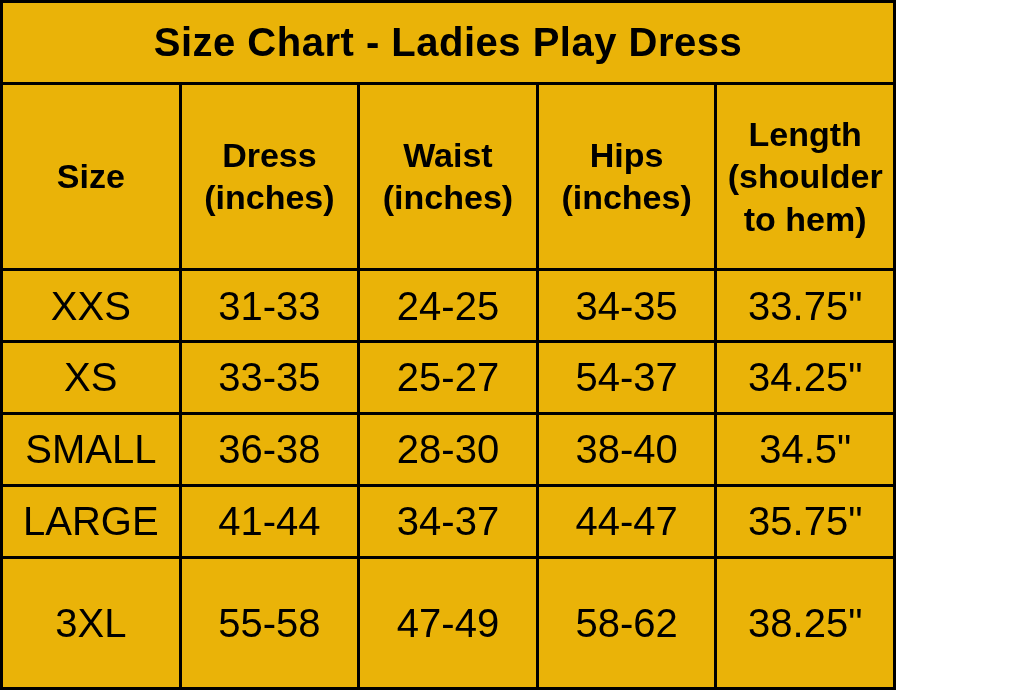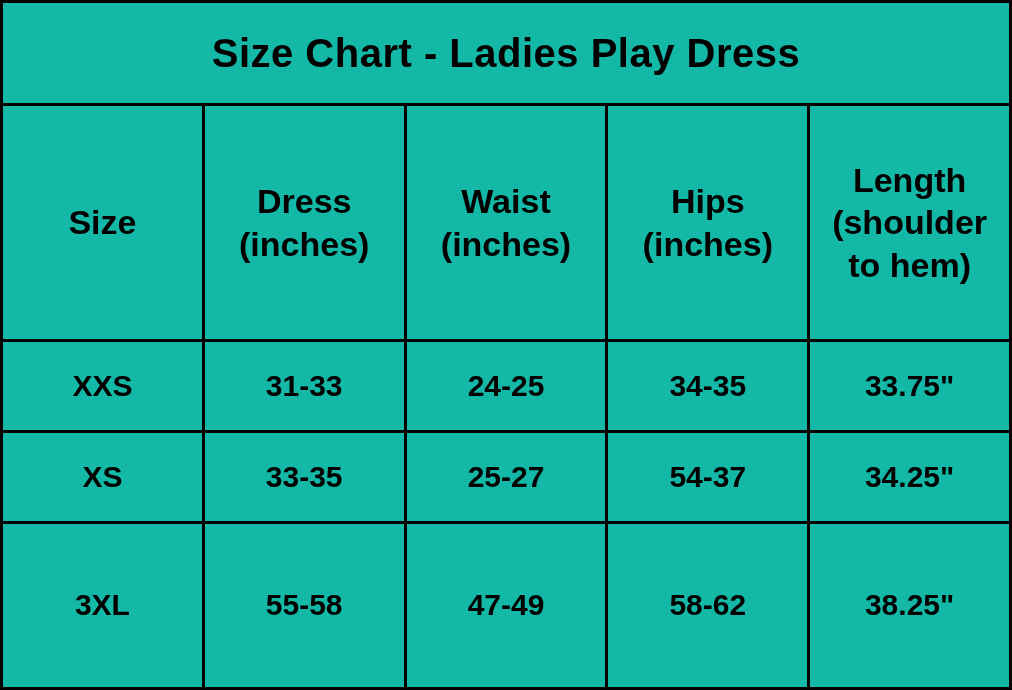--- a/index.html
+++ b/index.html
@@ -8,25 +8,25 @@
     background: #ffffff;
     font-family: "Liberation Sans", "DejaVu Sans", sans-serif;
   }
   .chart-wrap {
     width: 1012px;
     height: 690px;
     box-sizing: border-box;
     background: #ffffff;
   }
   table.size-chart {
-    width: 1012px;
+    width: 896px;
     height: 690px;
     border-collapse: collapse;
     table-layout: fixed;
-    background: #14b8a6;
+    background: #eab308;
   }
   table.size-chart th,
   table.size-chart td {
     border: 3px solid #000000;
     text-align: center;
     vertical-align: middle;
     padding: 0 6px;
     color: #000000;
     overflow: hidden;
   }
@@ -38,22 +38,22 @@
     letter-spacing: 0.5px;
   }
   tr.header-row th {
     height: 132px;
     font-size: 34px;
     font-weight: bold;
     line-height: 1.25;
   }
   tr.body-row td {
     height: 49px;
-    font-size: 30px;
-    font-weight: bold;
+    font-size: 40px;
+    font-weight: normal;
     line-height: 1.0;
   }
   tr.body-row.tall-2xl td { height: 58px; }
   tr.body-row.tall-3xl td { height: 92px; }
   td.length-cell {
     color: #333e48;
   }
 </style>
 </head>
 <body>
@@ -85,20 +85,34 @@
       <td>34-35</td>
       <td class="length-cell">33.75"</td>
     </tr>
     <tr class="body-row">
       <td>XS</td>
       <td>33-35</td>
       <td>25-27</td>
       <td>54-37</td>
       <td class="length-cell">34.25"</td>
     </tr>
+    <tr class="body-row">
+      <td>SMALL</td>
+      <td>36-38</td>
+      <td>28-30</td>
+      <td>38-40</td>
+      <td class="length-cell">34.5"</td>
+    </tr>
+    <tr class="body-row">
+      <td>LARGE</td>
+      <td>41-44</td>
+      <td>34-37</td>
+      <td>44-47</td>
+      <td class="length-cell">35.75"</td>
+    </tr>
     <tr class="body-row tall-3xl">
       <td>3XL</td>
       <td>55-58</td>
       <td>47-49</td>
       <td>58-62</td>
       <td class="length-cell">38.25"</td>
     </tr>
   </tbody>
     </table>
 </div>

